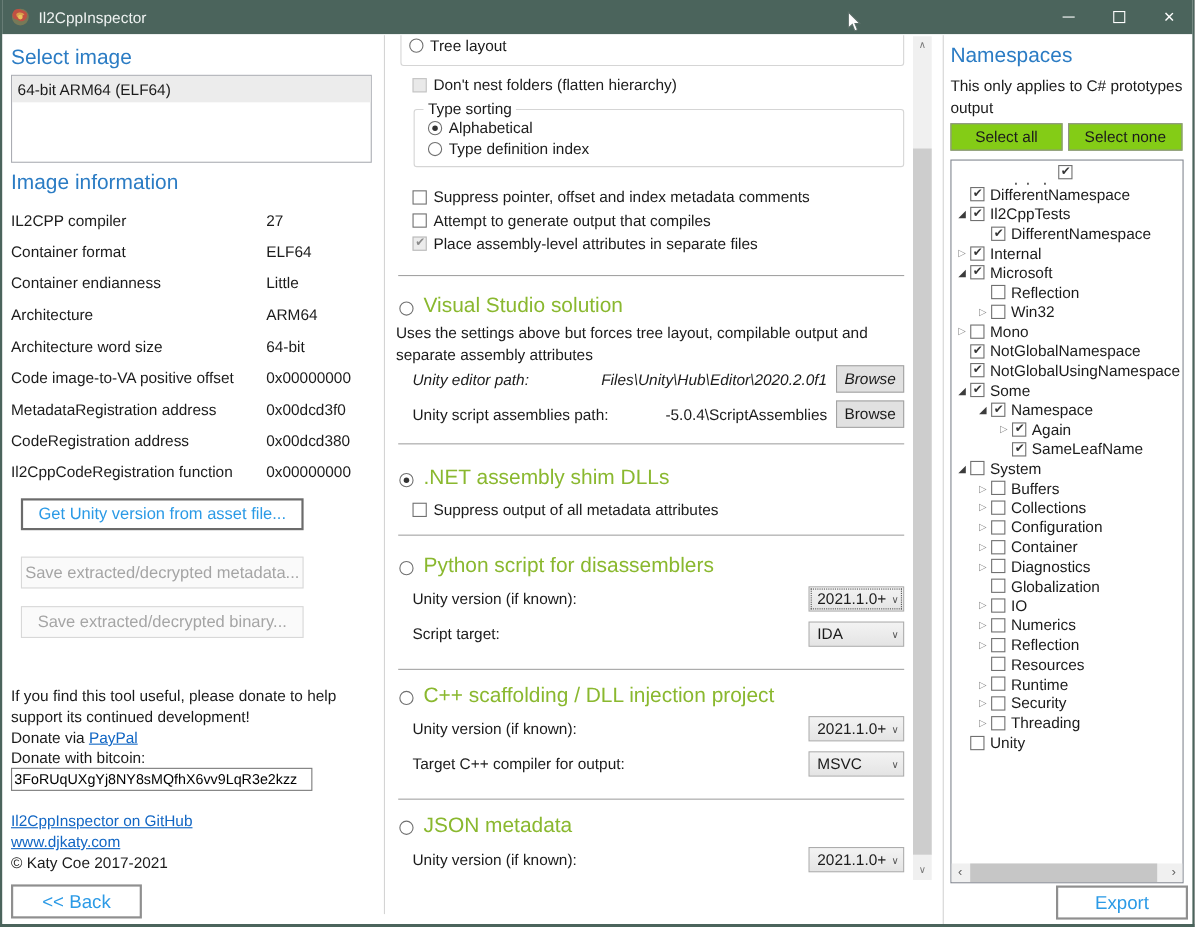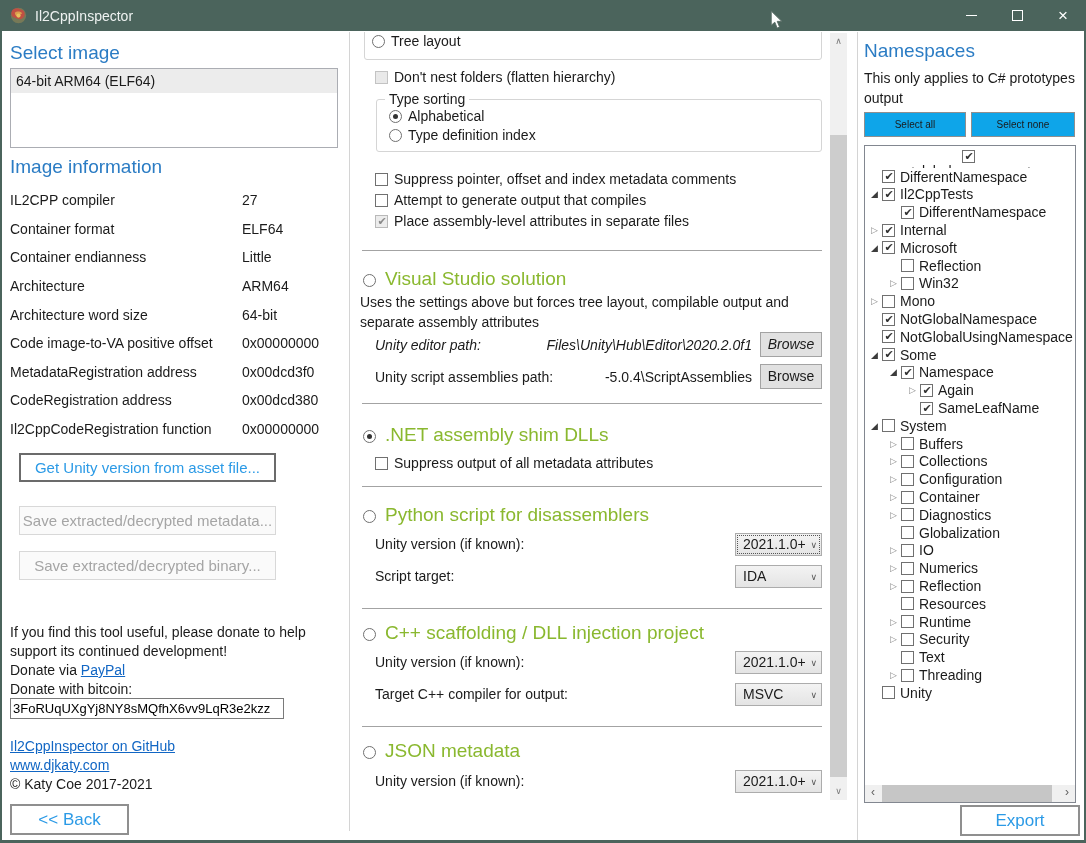--- a/index.html
+++ b/index.html
@@ -54,21 +54,21 @@
   .pathval{flex:1;text-align:right;font-size:14px;white-space:nowrap;overflow:hidden;padding-right:8px;}
   
   .vscroll{position:absolute;left:828px;top:33px;width:17px;height:767px;background:#f0f0f0;}
   .vscroll .arrow{position:absolute;left:0;width:17px;height:17px;color:#7a7a7a;font-size:9px;text-align:center;line-height:17px;}
   .vscroll .thumb{position:absolute;left:0;top:102px;width:17px;height:642px;background:#cdcdcd;}
   .hscroll{position:absolute;left:0;bottom:0;width:100%;height:17px;background:#f0f0f0;}
   .hscroll .arrow{position:absolute;top:0;width:16px;height:17px;color:#606060;font-size:12px;text-align:center;line-height:15px;}
   .hscroll .thumb{position:absolute;left:17px;top:0;width:170px;height:17px;background:#c6c6c6;}
   
   .vdivider{position:absolute;width:1px;background:#d4d4d4;}
-  .nsbtn{position:absolute;top:112px;height:25px;border:1px solid #8f8f8f;background:#0ea5e9;font-size:10px;text-align:center;line-height:23px;box-sizing:border-box;}
+  .nsbtn{position:absolute;top:112px;height:25px;border:1px solid #8f8f8f;background:#84cc16;font-size:14px;text-align:center;line-height:23px;box-sizing:border-box;}
   .treebox{position:absolute;left:862px;top:145px;width:212px;height:658px;border:1px solid #828790;box-sizing:border-box;background:#fff;overflow:hidden;}
   .treerows{position:absolute;left:0;top:4px;right:0;}
   .tree-row{display:flex;align-items:center;height:17.8px;overflow:hidden;}
   .expander{width:15px;flex:none;text-align:center;}
   .expander.collapsed{font-size:9px;color:#8a8a8a;}
   .expander.expanded{font-size:9px;color:#3c3c3c;}
   .tree-row .cb{margin-right:5px;}
   .tree-label{font-size:14px;white-space:nowrap;}
   
   .cursor{position:absolute;left:768px;top:10px;z-index:50;}
@@ -440,25 +440,20 @@
           <span class="expander collapsed">▷</span>
           <span class="cb"></span>
           <span class="tree-label">Runtime</span>
         </div>
         <div class="tree-row" style="padding-left: 21px;">
           <span class="expander collapsed">▷</span>
           <span class="cb"></span>
           <span class="tree-label">Security</span>
         </div>
         <div class="tree-row" style="padding-left: 21px;">
-          <span class="expander none"></span>
-          <span class="cb"></span>
-          <span class="tree-label">Text</span>
-        </div>
-        <div class="tree-row" style="padding-left: 21px;">
           <span class="expander collapsed">▷</span>
           <span class="cb"></span>
           <span class="tree-label">Threading</span>
         </div>
         <div class="tree-row" style="padding-left: 2px;">
           <span class="expander none"></span>
           <span class="cb"></span>
           <span class="tree-label">Unity</span>
         </div>
       </div>

